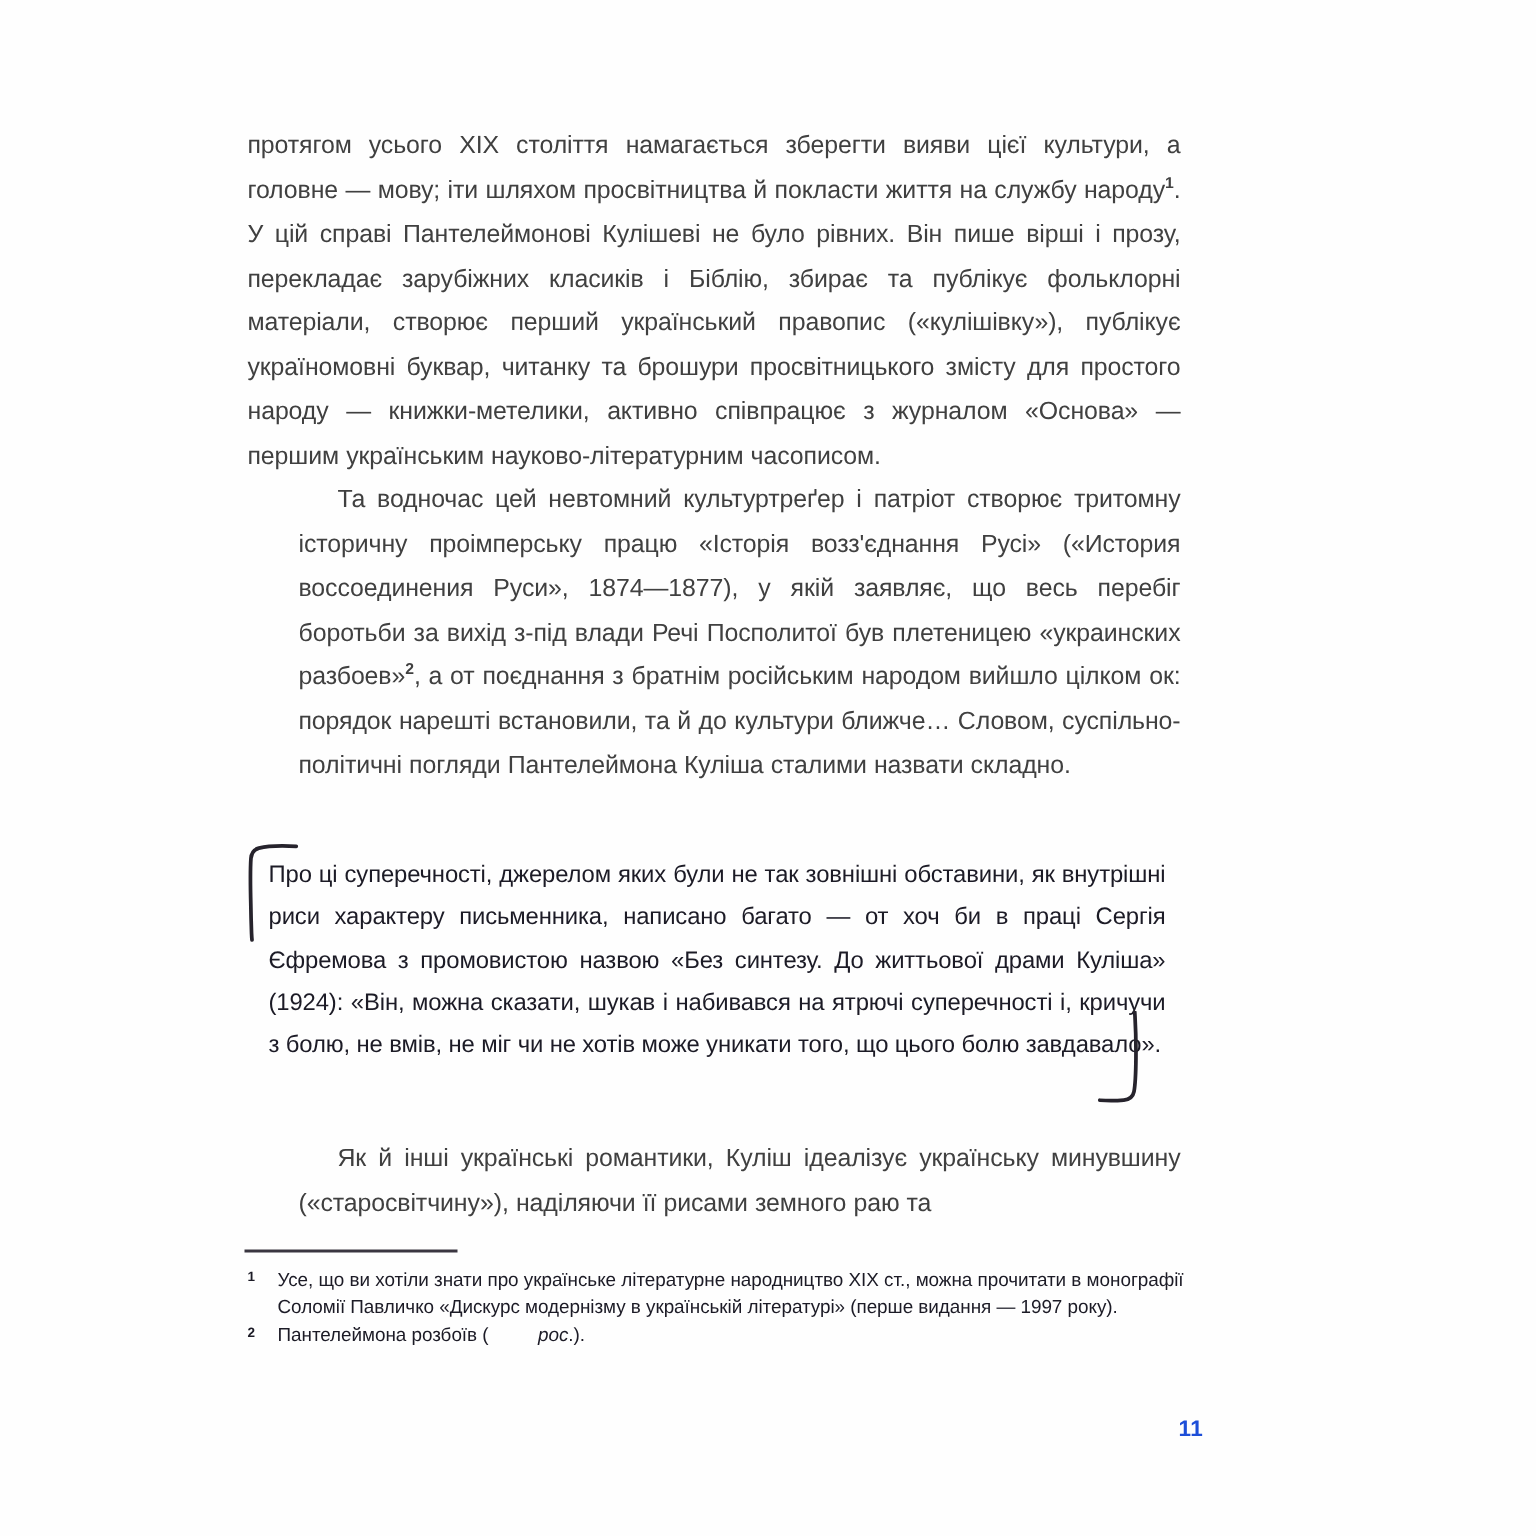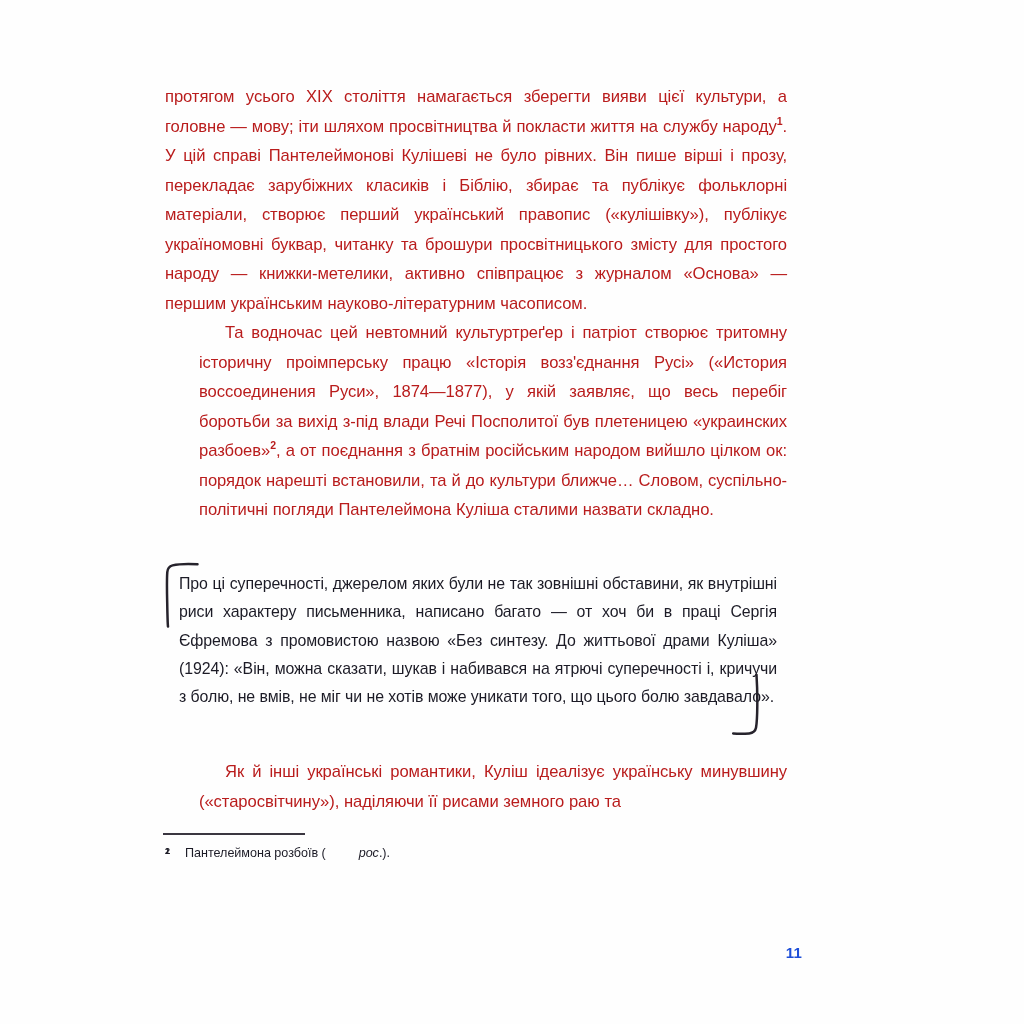--- a/index.html
+++ b/index.html
@@ -32,21 +32,21 @@
   }
 
   p.body-par {
     margin: 0;
     font-size: 16.6px;
     line-height: 29.5px;
     text-align: justify;
     text-justify: inter-word;
     letter-spacing: -0.07px;
     word-spacing: 0.2px;
-    color: #b91c1c;
+    color: #404040;
     hyphens: manual;
   }
   p.body-par.indent {
     text-indent: 26px;
     margin-left: 34px;
   }
   p.body-par + p.body-par {
     margin-top: 0;
   }
 
@@ -178,21 +178,21 @@
 
   <div class="content-after">
     <p class="body-par indent">Як й інші українські романтики, Куліш ідеалізує українську минувшину («старосвітчину»), наділяючи її рисами земного раю та</p>
   </div>
 
   <div class="footnotes">
 
     <div class="fn-rule"></div>
 
     <p class="fn-item">
-      <span class="fn-marker">1</span>
+      <span class="fn-marker">1</span><span>Усе, що ви хотіли знати про українське літературне народництво XIX ст., можна прочитати в монографії Соломії Павличко «Дискурс модернізму в українській літературі» (перше видання — 1997 року).</span>
     </p>
 
     <p class="fn-item">
       <span class="fn-marker">2</span><span>Пантелеймона розбоїв (</span><i>рос</i><span>.).</span>
     </p>
 
   </div>
 
   <div class="page-number">11</div>
 

